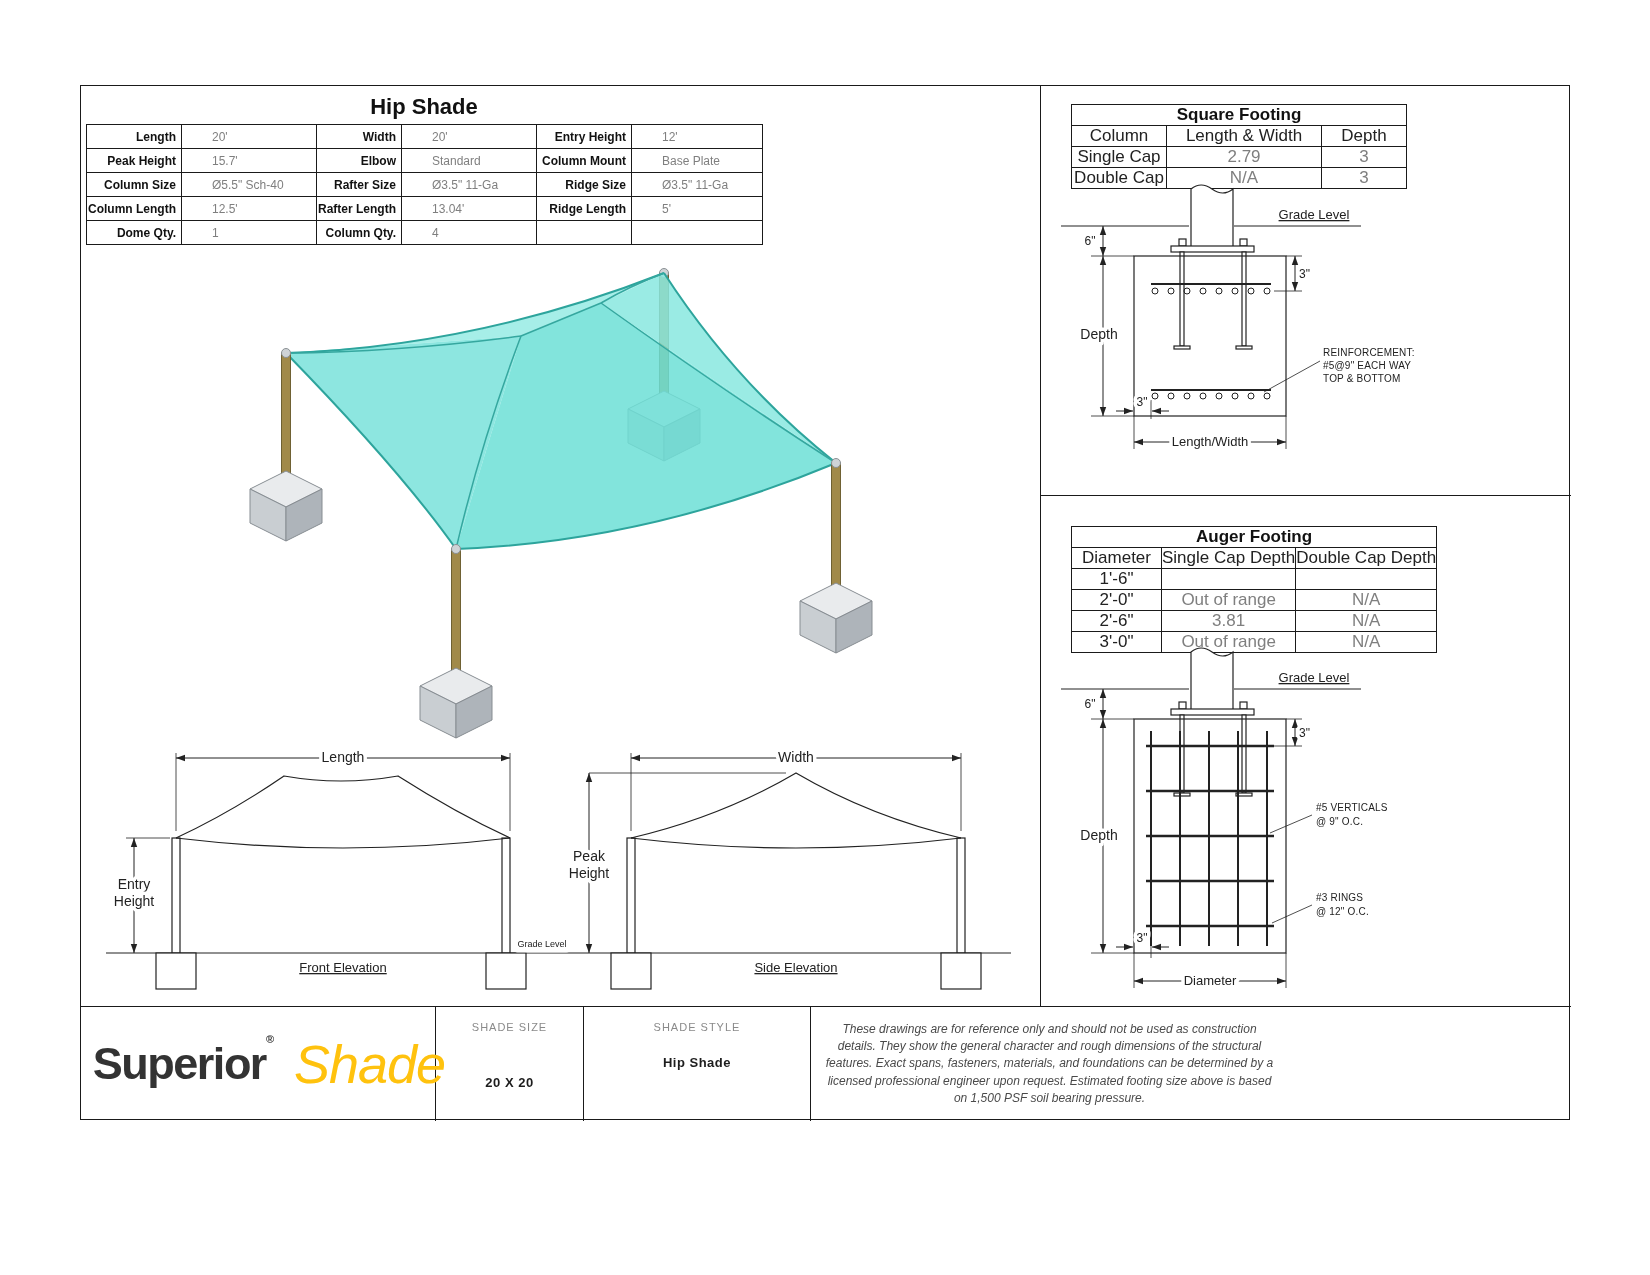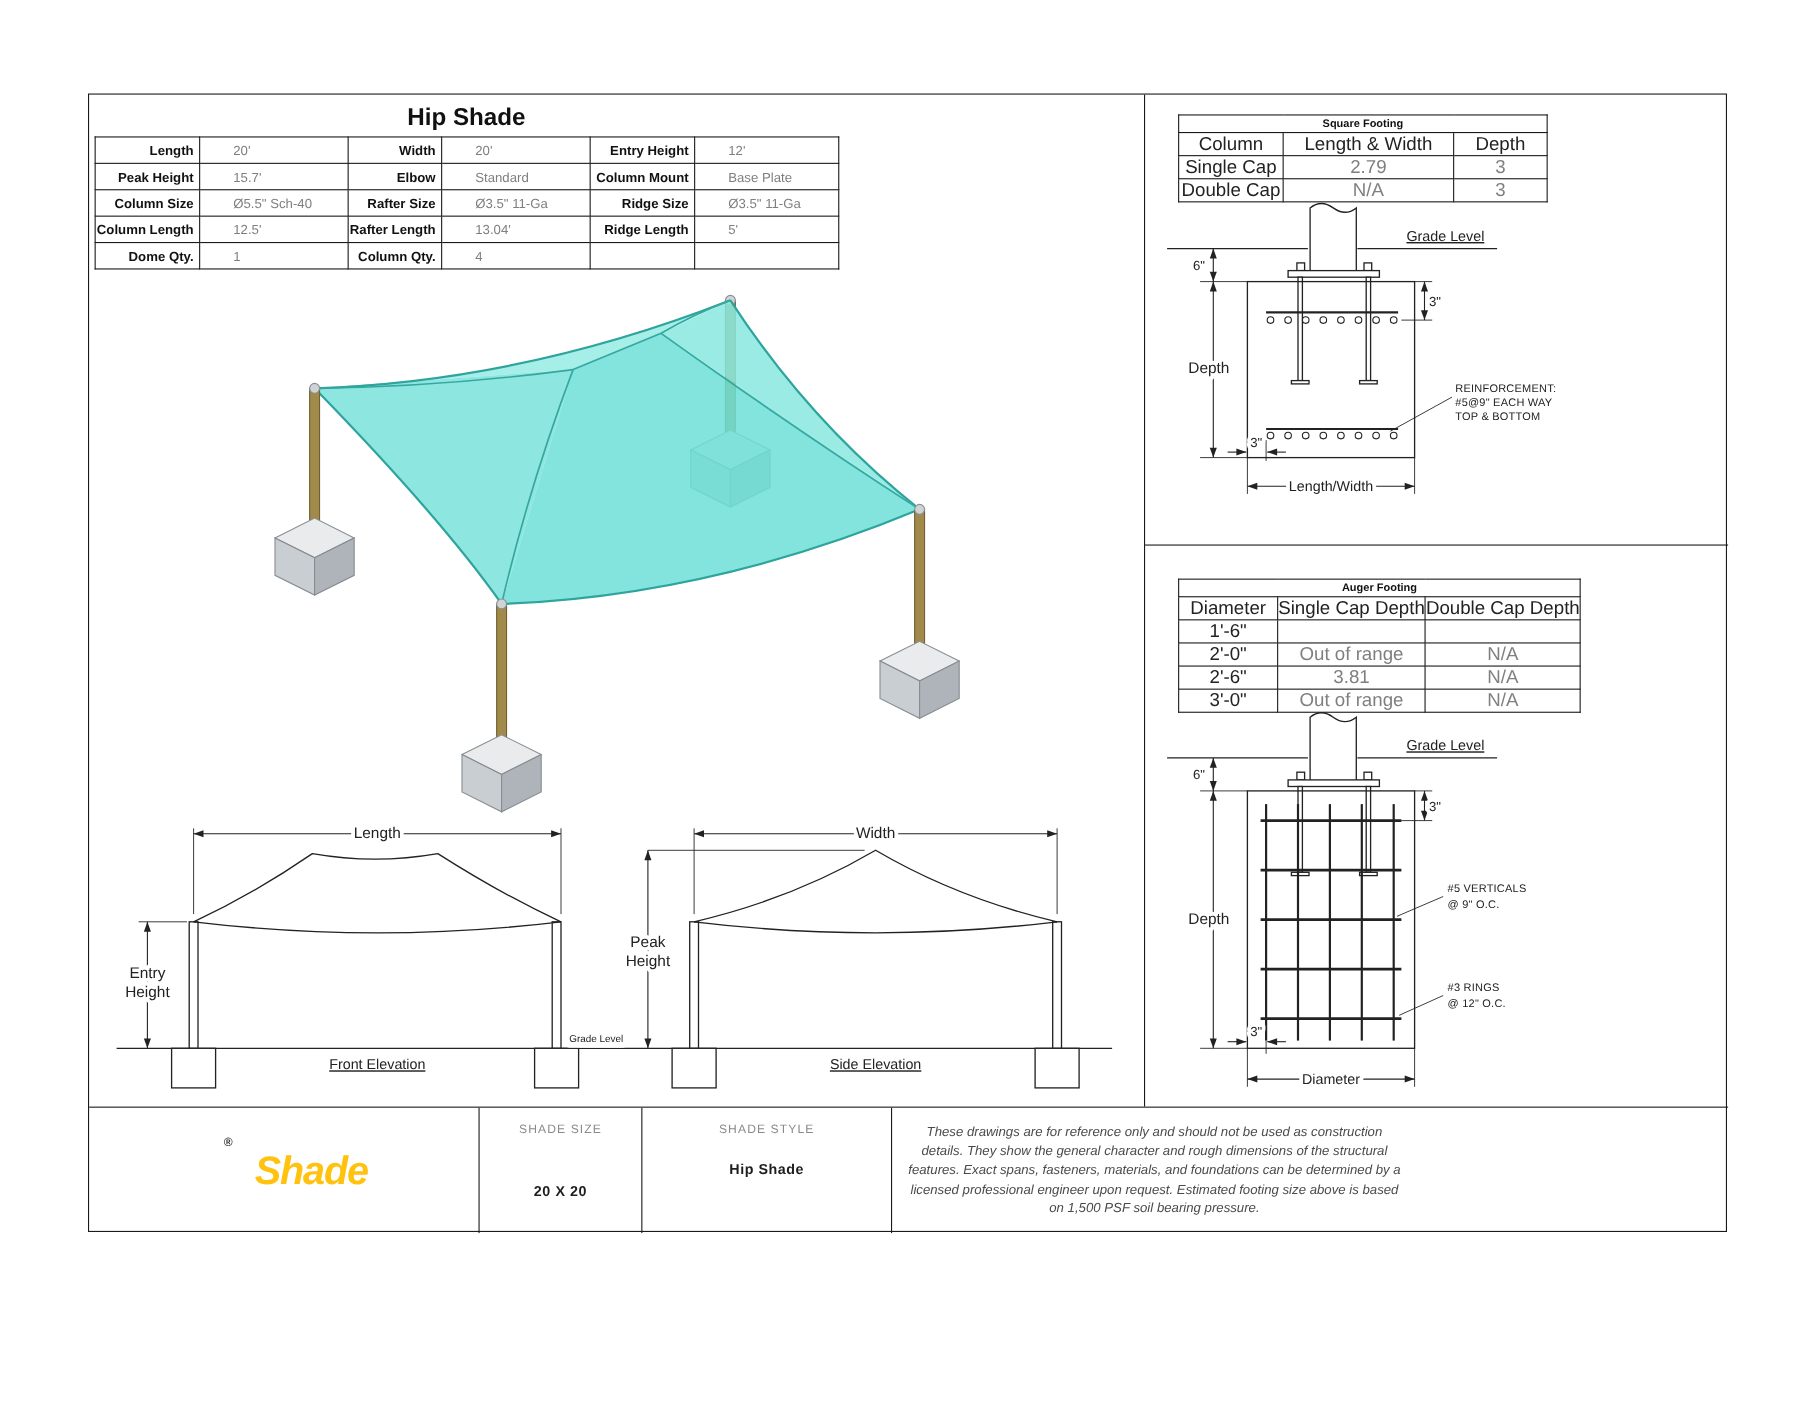--- a/index.html
+++ b/index.html
@@ -14,21 +14,21 @@
   .spec-table { position:absolute; left:5px; top:38px; table-layout:fixed; }
   .spec-table td { border:1px solid #1a1a1a; height:24px; font-size:12px; overflow:hidden; white-space:nowrap; }
   .spec-table td.lbl { font-weight:bold; text-align:right; padding-right:5px; color:#111; }
   .spec-table td.val { color:#7f7f7f; text-align:left; padding-left:30px; }
 
   .right-panel { position:absolute; left:960px; top:0; width:530px; height:920px; }
   .rp-top { position:relative; width:100%; height:410px; border-bottom:1px solid #1a1a1a; }
   .rp-bottom { position:relative; width:100%; height:510px; }
   .ft-table { position:absolute; table-layout:fixed; }
   .ft-table td, .ft-table th { border:1px solid #1a1a1a; height:16px; font-size:17px; text-align:center; white-space:nowrap; overflow:hidden; }
-  .ft-table th { font-weight:bold; font-size:10px; color:#111; }
+  .ft-table th { font-weight:bold; font-size:17px; color:#111; }
   .ft-table td.k { color:#222; }
   .ft-table td.v { color:#7f7f7f; }
   .sq-table { left:30px; top:18px; }
   .au-table { left:30px; top:30px; }
 
   .iso-svg { position:absolute; left:0; top:160px; }
   .elev-svg { position:absolute; left:0; top:655px; }
   .sqd-svg { position:absolute; left:5px; top:85px; }
   .aud-svg { position:absolute; left:5px; top:140px; }
 
@@ -54,21 +54,21 @@
   .f-cell { height:100%; border-right:1px solid #1a1a1a; display:flex; flex-direction:column; align-items:center; }
   .f-logo { width:355px; justify-content:center; align-items:flex-start; padding-left:22px; flex-direction:row; align-items:center; }
   .f-quote { width:145px; }
   .f-size { width:148px;gap:20px; }
   .f-style { width:227px; }
   .f-disc { width:615px; border-right:none; justify-content:center; padding:6px 150px 6px 12px; }
   .f-label { margin-top:14px; font-size:11px; letter-spacing:1px; color:#8a8a8a; }
   .f-value { margin-top:22px; font-size:13px; font-weight:bold; color:#1d1d1d; letter-spacing:0.5px; }
   .logo-superior { font-size:45px; font-weight:900; color:#333; letter-spacing:-1.5px; }
   .logo-reg { font-size:11px; color:#333; font-weight:bold; align-self:flex-start; margin-top:26px; }
-  .logo-shade { font-size:36px; font-weight:700; font-style:italic; color:#FFC20E; letter-spacing:-1px; margin-left:20px; }
+  .logo-shade { font-size:54px; font-weight:400; font-style:italic; color:#FFC20E; letter-spacing:-1px; margin-left:20px; }
   .disc-text { font-size:12px; font-style:italic; color:#4a4a4a; text-align:center; line-height:1.42; }
 </style>
 </head>
 <body>
 
 <div class="frame">
 
   <div class="left-panel">
     <div class="page-title">Hip Shade</div>
 
@@ -443,20 +443,21 @@
 
         <line x1="266" y1="269" x2="226" y2="287" class="xln"></line>
         <text x="270" y="265" class="note10">#3 RINGS</text>
         <text x="270" y="279" class="note10">@ 12" O.C.</text>
       </svg>
     </div>
   </div>
 
   <div class="footer">
     <div class="f-cell f-logo">
+      <span class="logo-superior">Superior</span>
         <span class="logo-reg">®</span>
         <span class="logo-shade">Shade</span>
     </div>
     <div class="f-cell f-size">
       <div class="f-label">SHADE SIZE</div>
       <div class="f-value">20 X 20</div>
     </div>
     <div class="f-cell f-style">
       <div class="f-label">SHADE STYLE</div>
       <div class="f-value">Hip Shade</div>

